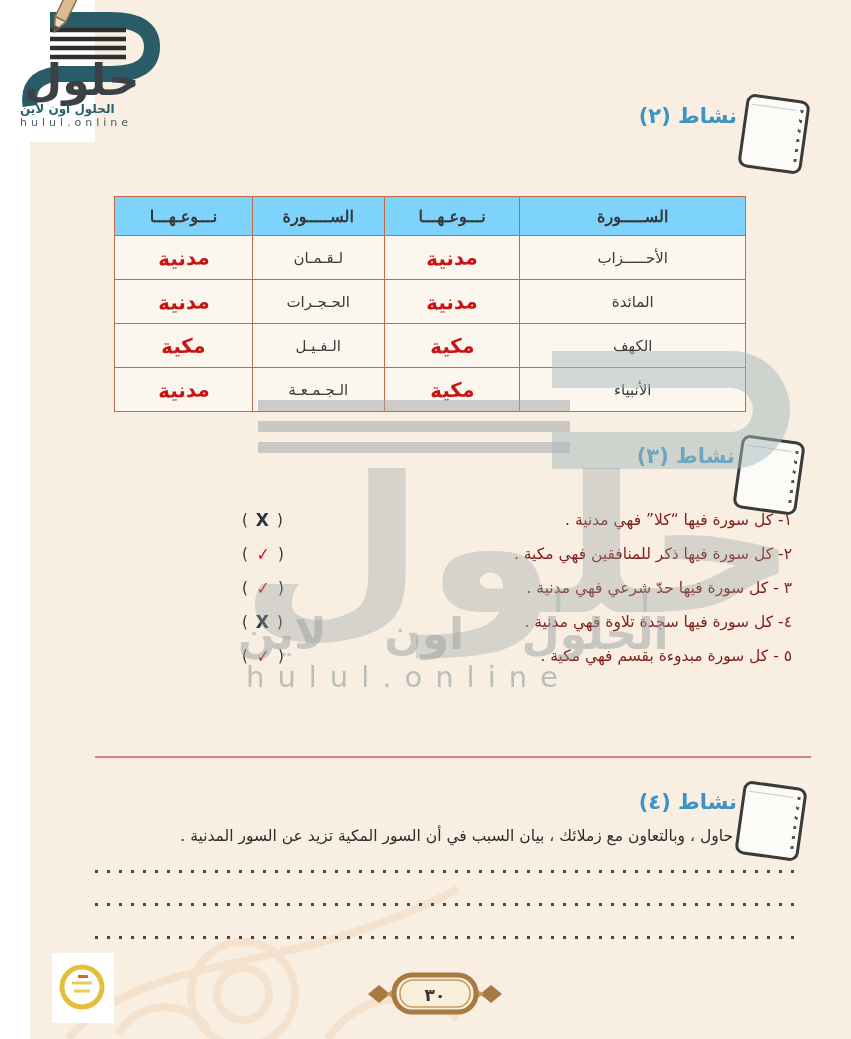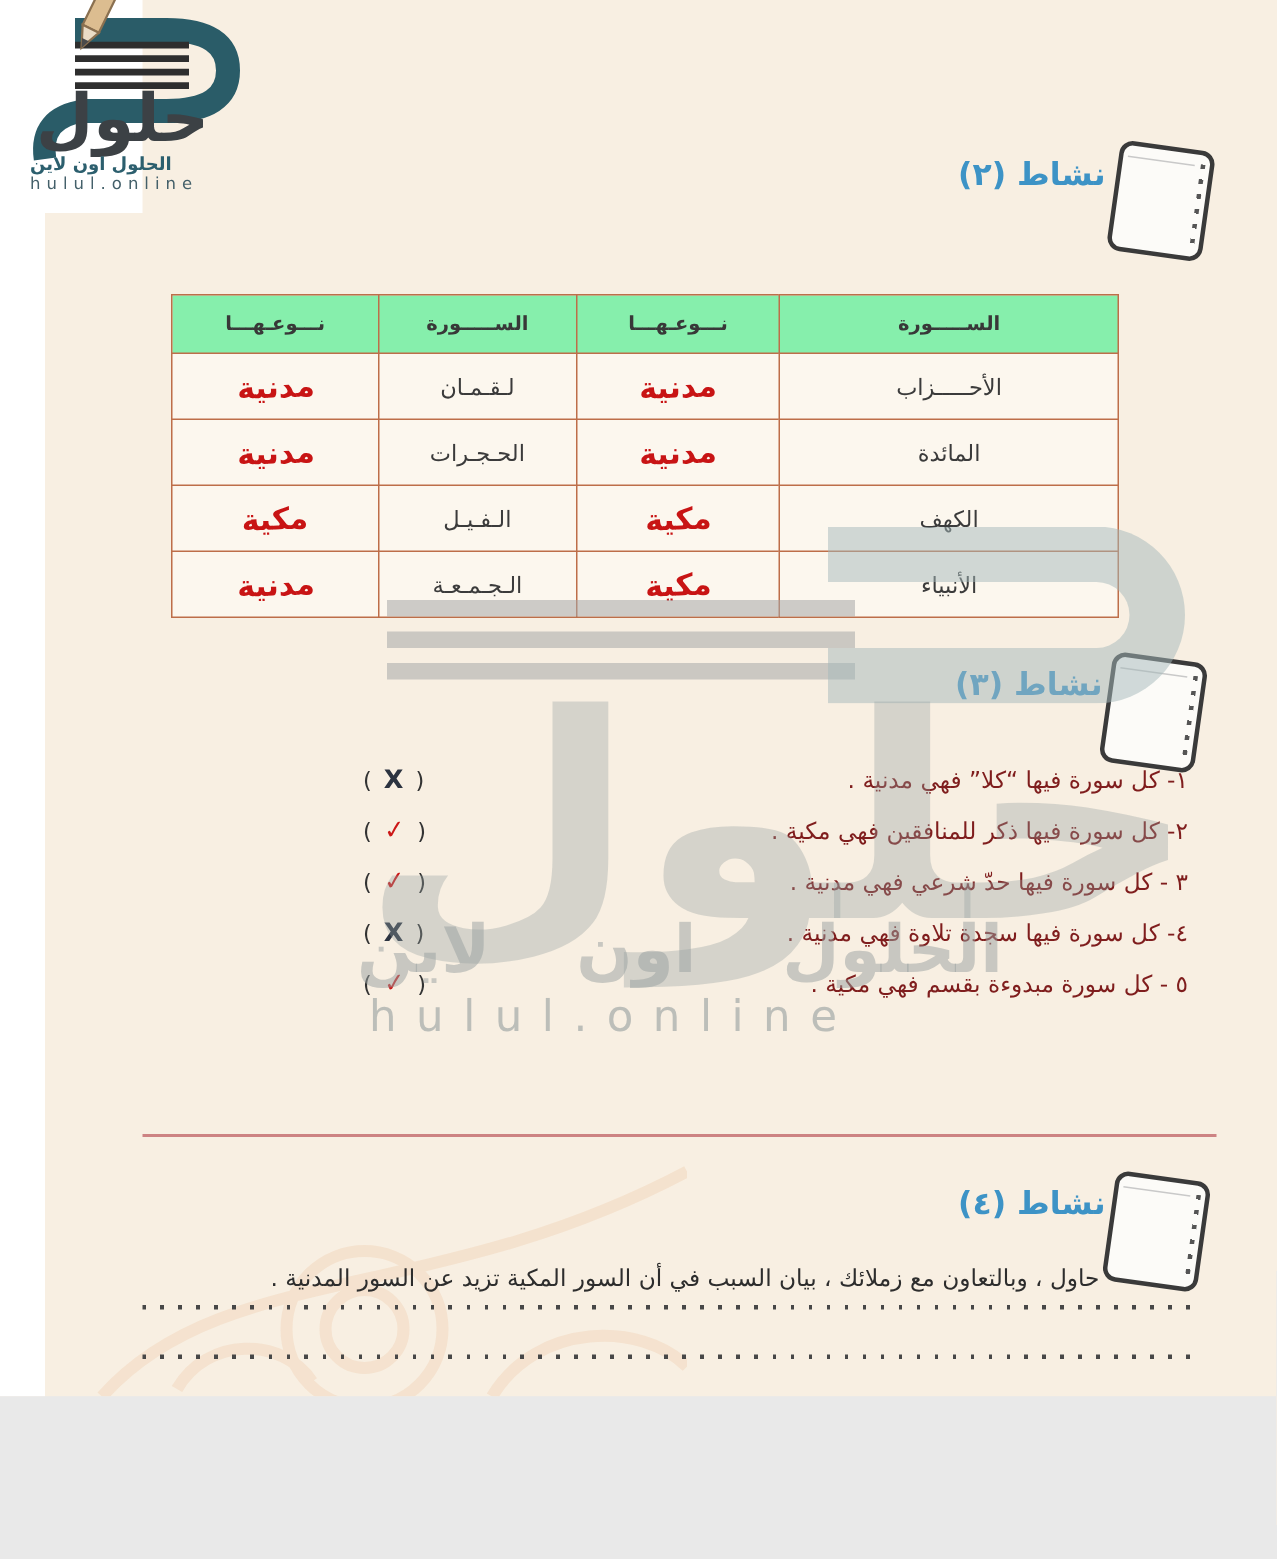--- a/index.html
+++ b/index.html
@@ -1,16 +1,16 @@
 <!DOCTYPE html>
 <html lang="ar"><head>
 <meta charset="utf-8">
 <style>
   html,body{margin:0;padding:0;background:#e9e9e9;}
-  .page{position:relative;width:851px;height:931px;background:#f8efe2;overflow:hidden;
+  .page{position:relative;width:851px;height:1039px;background:#f8efe2;overflow:hidden;
         font-family:"DejaVu Sans",sans-serif;}
   .white-strip{position:absolute;left:0;top:0;width:30px;height:100%;background:#ffffff;}
   .logo-bg{position:absolute;left:0;top:0;width:95px;height:142px;background:#ffffff;}
 
   
   .brand{position:absolute;left:6px;top:2px;width:190px;height:140px;}
   .brand .word{position:absolute;left:18px;top:52px;font-size:44px;font-weight:bold;color:#3c4145;direction:rtl;}
   .brand .tag-ar{position:absolute;left:14px;top:100px;font-size:12px;font-weight:bold;color:#2c5f6e;direction:rtl;letter-spacing:1px;}
   .brand .tag-en{position:absolute;left:14px;top:114px;font-size:11px;color:#44606a;letter-spacing:4px;}
 
@@ -22,21 +22,21 @@
   .pad{position:absolute;width:58px;height:68px;background:#fcfbf8;border:3px solid #3a3a3a;
        border-radius:9px;transform:rotate(8deg);z-index:3;}
   .pad::before{content:"";position:absolute;right:3px;top:6px;bottom:6px;width:3px;
        background:repeating-linear-gradient(180deg,#555 0 3px,transparent 3px 10px);}
   .pad::after{content:"";position:absolute;left:3px;right:10px;top:3px;height:4px;
        border-bottom:1px solid #c9c9c9;}
 
   
   .qtable{position:absolute;left:114px;top:196px;width:632px;border-collapse:collapse;direction:rtl;z-index:2;}
   .qtable th,.qtable td{border:1.6px solid #bd6e49;text-align:center;padding:0;}
-  .qtable th{background:#86efac;height:38px;font-size:13px;font-weight:bold;color:#383838;}
+  .qtable th{background:#7dd3fc;height:38px;font-size:16px;font-weight:bold;color:#383838;font-family:Liberation Serif, serif;}
   .qtable td{height:43px;background:#fcf7ee;font-size:15px;color:#3b3b3b;}
   .hand{display:inline-block;color:#c81414;font-weight:bold;font-size:20px;transform:rotate(-2deg);}
 
   
   .items{position:absolute;left:242px;top:503px;width:550px;z-index:3;}
   .item{display:flex;direction:rtl;justify-content:space-between;align-items:center;height:34px;}
   .item .txt{font-size:15.5px;color:#7f1d1d;}
   .ans{direction:ltr;display:flex;gap:8px;align-items:center;font-size:15px;color:#333;}
   .mark{font-weight:bold;font-size:17px;}
   .mark-red{color:#cc1717;transform:rotate(-6deg);}
@@ -203,21 +203,21 @@
           <span class="mark mark-red">✓</span>
           <span>)</span>
         </span>
     </div>
   </div>
 
   <div class="divider"></div>
 
   <div class="pad" style="left:739px;top:784px;"></div>
   <div class="act-title" style="right:114px;top:790px;">نشاط (٤)</div>
-  <div class="line" style="right:118px;top:827px;font-size:15.5px;margin-top:16px;">حاول ، وبالتعاون مع زملائك ، بيان السبب في أن السور المكية تزيد عن السور المدنية .</div>
+  <div class="line" style="right:118px;top:827px;font-size:15.5px;">حاول ، وبالتعاون مع زملائك ، بيان السبب في أن السور المكية تزيد عن السور المدنية .</div>
 
   <div class="dots" style="top:870px;"></div>
   <div class="dots" style="top:903px;"></div>
   <div class="dots" style="top:936px;"></div>
 
   <div class="seal">
     <svg width="62" height="70" viewBox="0 0 62 70">
       <circle cx="30" cy="34" r="20" fill="none" stroke="#e3bf3b" stroke-width="5"></circle>
       <path d="M20 30 H40 M22 38 H38" stroke="#e9cc55" stroke-width="3" fill="none"></path>
       <rect x="26" y="22" width="10" height="3" fill="#cc6a33"></rect>

